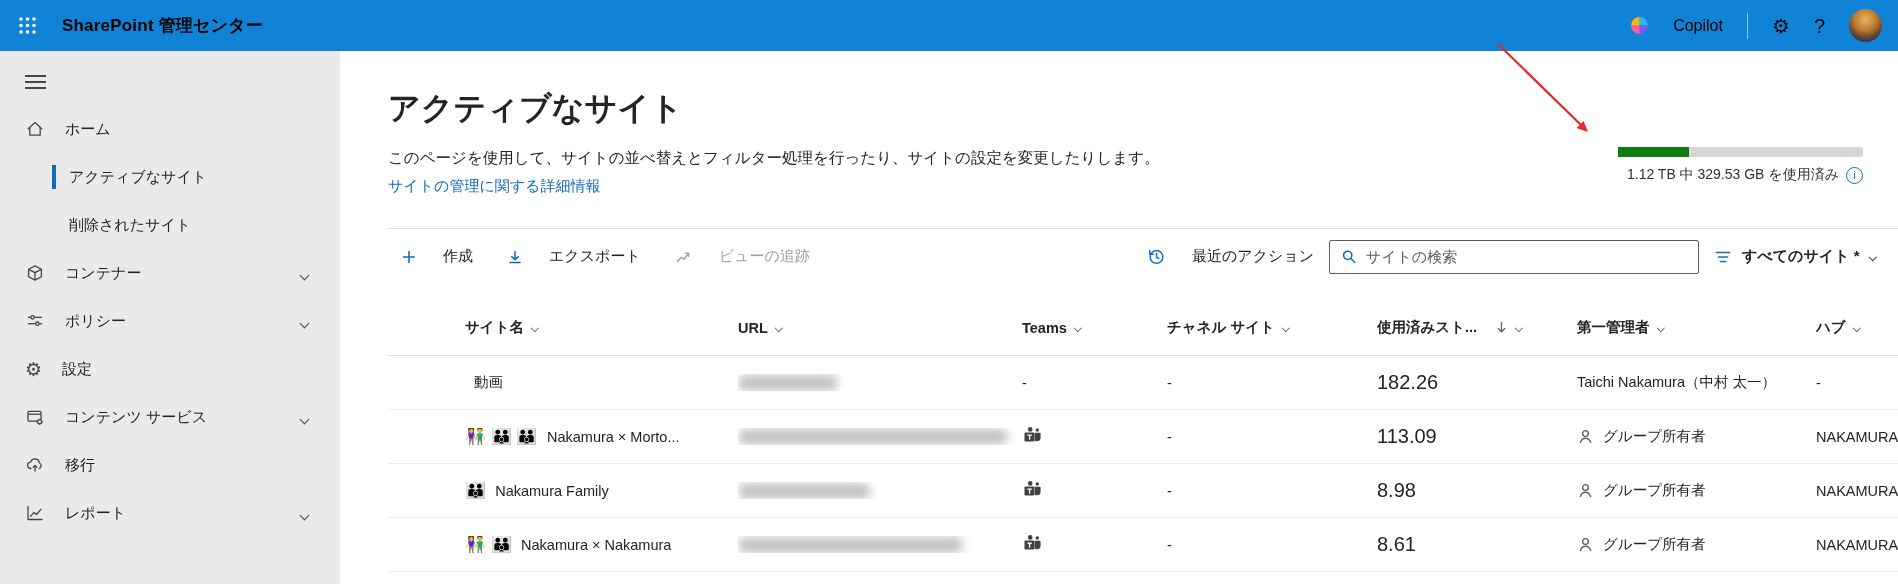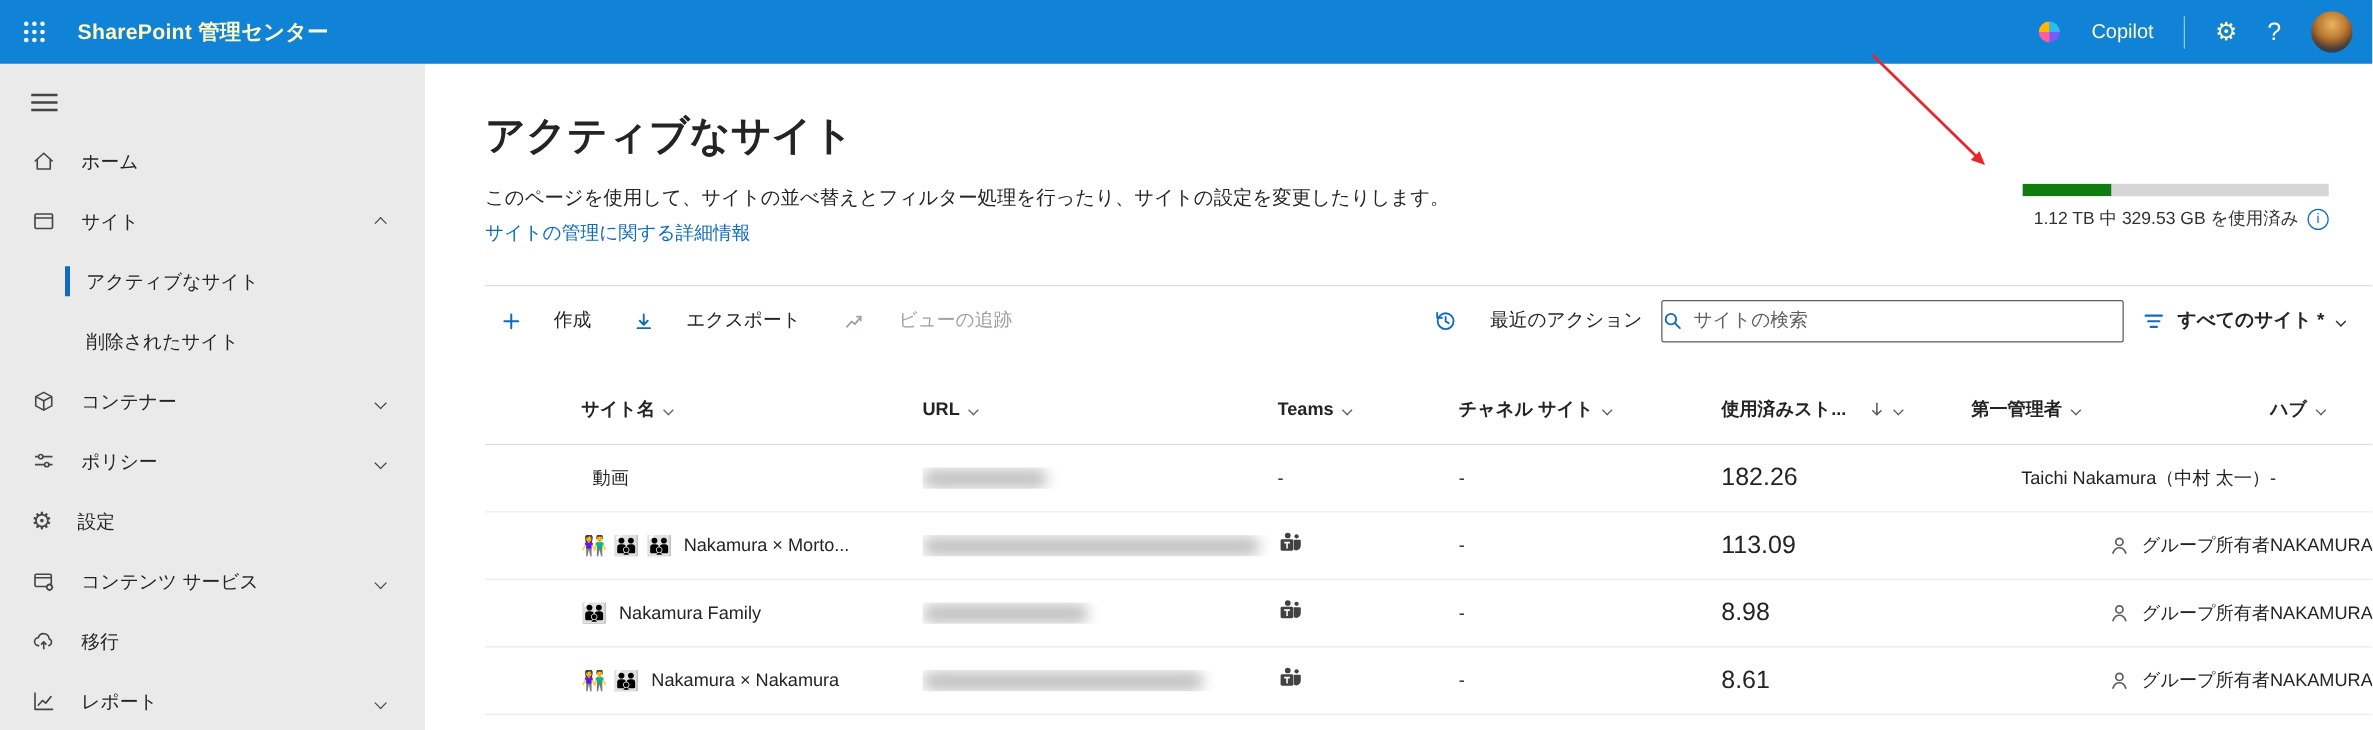--- a/index.html
+++ b/index.html
@@ -2,21 +2,21 @@
 <html><head>
 <meta charset="utf-8">
 <style>
   * { box-sizing: border-box; margin: 0; padding: 0; }
   html,body { width:1898px; height:584px; }
   body {
     position: relative; overflow: hidden; background:#fff;
     font-family:"Liberation Sans","DejaVu Sans",sans-serif; color:#242424;
   }
   
-  .topbar { position:absolute; top:0; left:0; right:0; height:51px; background:#1183d6; display:flex; align-items:center; color:#fef9c3; z-index:3; }
+  .topbar { position:absolute; top:0; left:0; right:0; height:51px; background:#1183d6; display:flex; align-items:center; color:#000000; z-index:3; }
   .waffle-btn { width:54px; height:51px; display:flex; align-items:center; justify-content:center; cursor:pointer; }
   .topbar-title { font-size:17px; font-weight:bold; margin-left:8px; letter-spacing:.2px; }
   .topbar-right { margin-left:auto; display:flex; align-items:center; gap:24px; padding-right:16px; }
   .copilot-btn { display:flex; align-items:center; gap:23px; font-size:16px; cursor:pointer; }
   .topbar-sep { width:1px; height:26px; background:rgba(255,255,255,.55); }
   .topbar-icon-btn { font-size:20px; line-height:1; cursor:pointer; display:flex; align-items:center; }
   .help-btn { font-size:20px; font-weight:400; }
   .avatar { width:33px; height:33px; border-radius:50%; cursor:pointer;
     background: radial-gradient(circle at 50% 32%, #e9b460 0%, #bd7a33 40%, #6b3a16 75%, #3c2010 100%);
     box-shadow: inset 0 -9px 8px -6px #26425f; }
@@ -45,35 +45,35 @@
   .storage-bar { height:10px; background:#d6d6d6; overflow:hidden; }
   .storage-bar-used { height:100%; background:#107c10; }
   .storage-label { margin-top:9px; font-size:14px; color:#323130; display:flex; align-items:center; justify-content:flex-end; gap:7px; white-space:nowrap; }
   .info-i { width:17px; height:17px; border:1.3px solid #0f6cbd; border-radius:50%; color:#0f6cbd; font-size:11px; display:flex; align-items:center; justify-content:center; cursor:pointer; flex:0 0 auto; }
   
   .cmdbar { position:absolute; left:48px; right:0; top:177px; height:56px; border-top:1px solid #e1dfdd; display:flex; align-items:center; }
   .cmd-left { display:flex; align-items:center; gap:34px; padding-left:13px; }
   .cmd-btn { display:flex; align-items:center; gap:26px; font-size:15px; cursor:pointer; white-space:nowrap; }
   .cmd-btn.disabled { color:#a19f9d; cursor:default; }
   .cmd-right { margin-left:auto; display:flex; align-items:center; gap:15px; padding-right:23px; }
-  .search-box { width:370px; height:34px; border:1px solid #605e5c; border-radius:2px; background:#fff; display:flex; align-items:center; gap:9px; padding:0 0; }
+  .search-box { width:370px; height:34px; border:1px solid #605e5c; border-radius:2px; background:#fff; display:flex; align-items:center; gap:9px; padding:0 11px; }
   .search-box input { border:none; outline:none; font-size:15px; width:100%; font-family:inherit; color:#242424; background:transparent; }
   .search-box input::placeholder { color:#605e5c; }
   .filter-btn { display:flex; align-items:center; gap:10px; font-size:15px; font-weight:bold; cursor:pointer; white-space:nowrap; }
   
   .site-table { position:absolute; left:48px; right:0; top:249px; }
   .thead, .tr { display:grid; grid-template-columns:350px 284px 145px 210px 200px 239px minmax(0,1fr); align-items:center; }
   .thead { height:56px; border-bottom:1px solid #e1dfdd; font-size:14.5px; font-weight:bold; }
   .th { display:flex; align-items:center; gap:8px; white-space:nowrap; overflow:hidden; cursor:pointer; }
   .th:first-child, .td:first-child { padding-left:77px; }
   .sort-arrow { margin-left:10px; display:flex; }
   .tr { height:54px; border-bottom:1px solid #edebe9; font-size:14.5px; color:#242424; }
   .td { white-space:nowrap; overflow:hidden; }
   .td.c-site { display:flex; align-items:center; gap:9px; }
-  .td.c-admin { display:flex; align-items:center; gap:9px;justify-content:flex-end; }
+  .td.c-admin { display:flex; align-items:center; gap:9px; }
   .emoji { font-size:17px; line-height:1; }
   .blur-pill { display:inline-block; height:16px; border-radius:8px; background:#c3c3c3; filter:blur(5px); vertical-align:middle; }
   .num { font-size:20px; }
   
   .annotation { position:absolute; inset:0; width:100%; height:100%; pointer-events:none; z-index:6; }
 </style>
 </head>
 <body>
 
 <header class="topbar">
@@ -121,28 +121,20 @@
       <span></span>
     </div>
   <nav>
     <div class="nav-item">
       <svg class="nicon" width="20" height="20" viewBox="0 0 20 20" fill="none" stroke="currentColor" stroke-width="1.3" stroke-linecap="round" stroke-linejoin="round">
           <path d="M3.2 9.8 10 3.6l6.8 6.2"></path>
           <path d="M4.8 8.6v7.6h10.4V8.6"></path>
         </svg>
       <span>ホーム</span>
     </div>
-    <div class="nav-item">
-      <svg class="nicon" width="20" height="20" viewBox="0 0 20 20" fill="none" stroke="currentColor" stroke-width="1.3" stroke-linejoin="round">
-          <rect x="3" y="4.2" width="14" height="11.6" rx="1"></rect>
-          <path d="M3 7.4h14"></path>
-        </svg>
-      <span>サイト</span>
-      <span class="nav-chev"><i class="chev up"></i></span>
-    </div>
     <div class="nav-item child selected">
       <span>アクティブなサイト</span>
     </div>
     <div class="nav-item child">
       <span>削除されたサイト</span>
     </div>
     <div class="nav-item">
       <svg class="nicon" width="20" height="20" viewBox="0 0 20 20" fill="none" stroke="currentColor" stroke-width="1.3" stroke-linejoin="round">
           <path d="M10 2.9 16.4 6.3v7.4L10 17.1 3.6 13.7V6.3z"></path>
           <path d="M3.6 6.3 10 9.6l6.4-3.3"></path>

